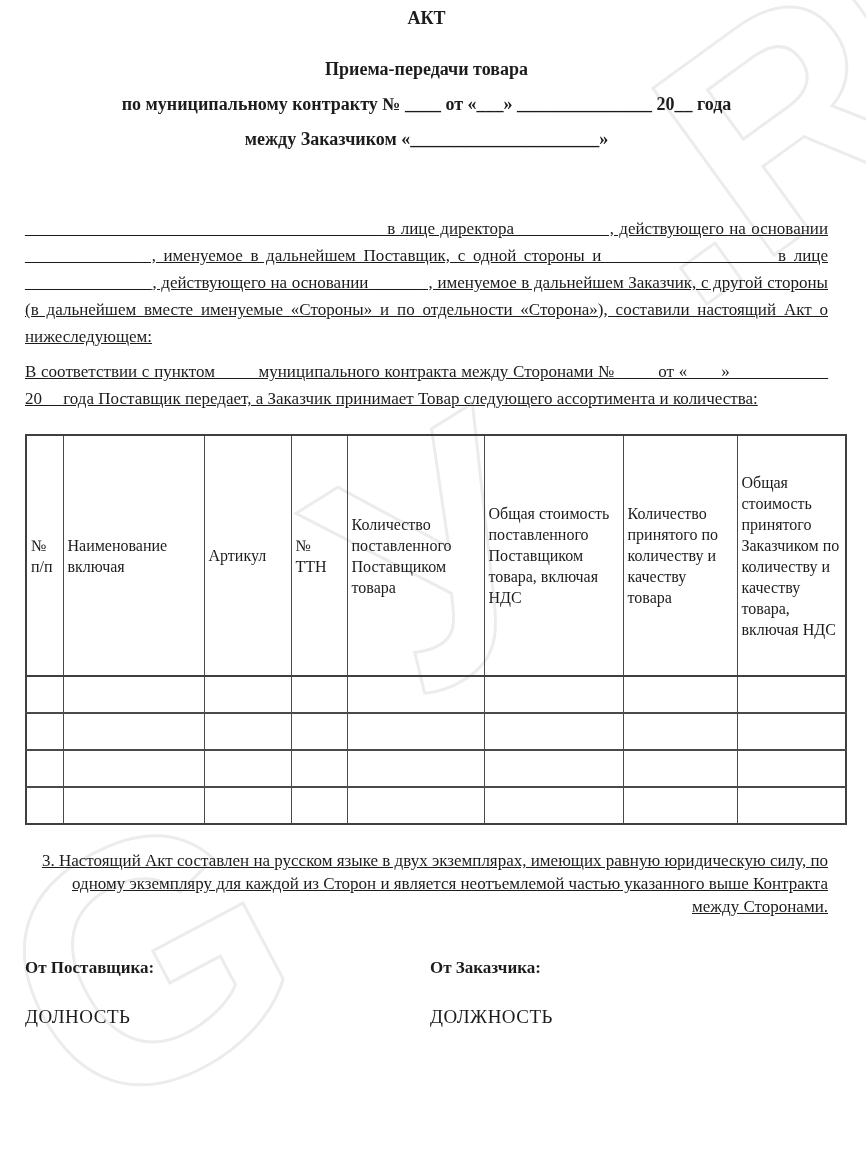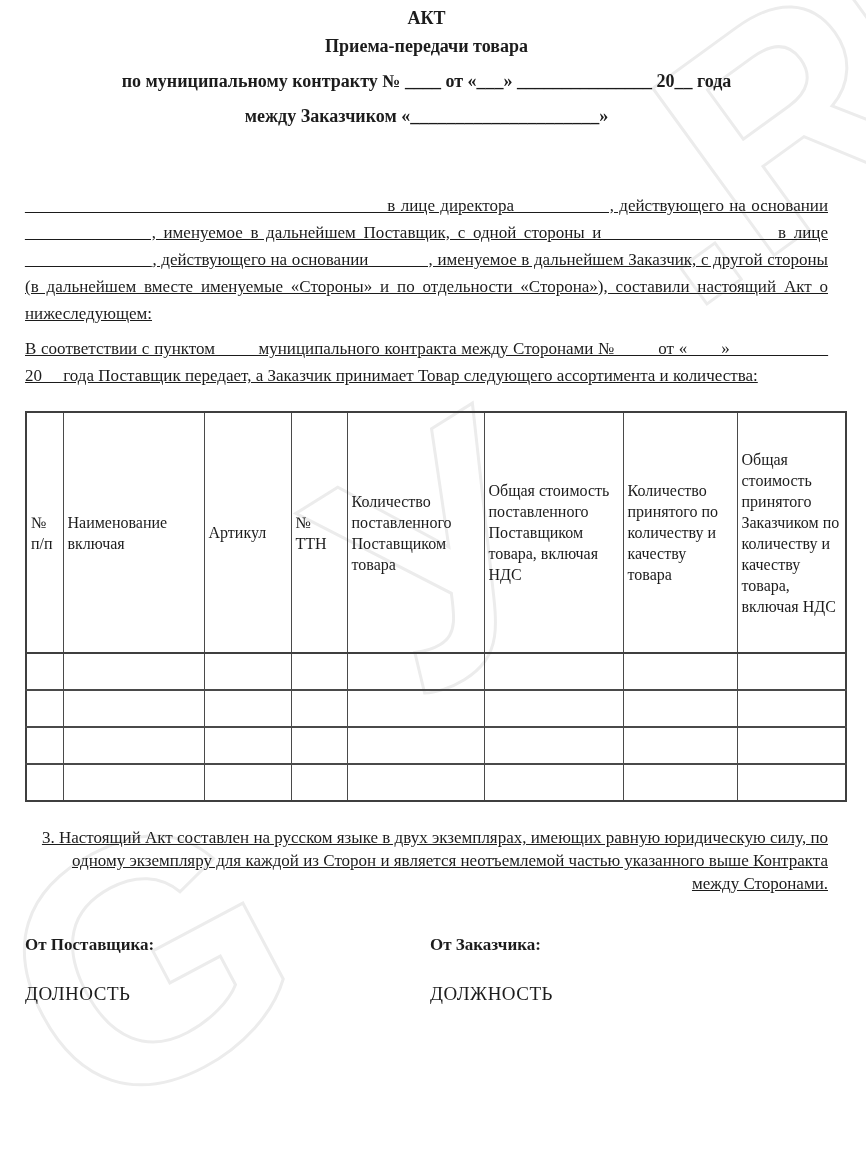--- a/index.html
+++ b/index.html
@@ -19,21 +19,21 @@
   }
   .wm-g  { font-size:340px; left:15px;  top:790px; transform:rotate(-28deg); }
   .wm-u  { font-size:330px; left:340px; top:390px; transform:rotate(-32deg); }
   .wm-ru { font-size:300px; left:580px; top:-70px; transform:rotate(-36deg); }
 
   .content { position:relative; padding:0 38px 0 25px; }
 
   
   .title-block { text-align:center; font-weight:bold; font-size:18px; }
   .t1 { padding-top:8px; }
-  .t2 { margin-top:7px;font-family:Liberation Serif, serif; }
+  .t2 { margin-top:30px;font-family:Liberation Serif, serif; }
   .t3 { margin-top:14px; }
   .t4 { margin-top:12px; line-height:24px; }
   .t5 { line-height:24px; }
 
   
   p { margin:0; font-size:17px;text-decoration:underline; }
   .just { text-align:justify; line-height:27px; }
   .p1 { margin-top:64px; }
   .p2 { margin-top:8px; }
   .after { text-align:left; line-height:23px; }

